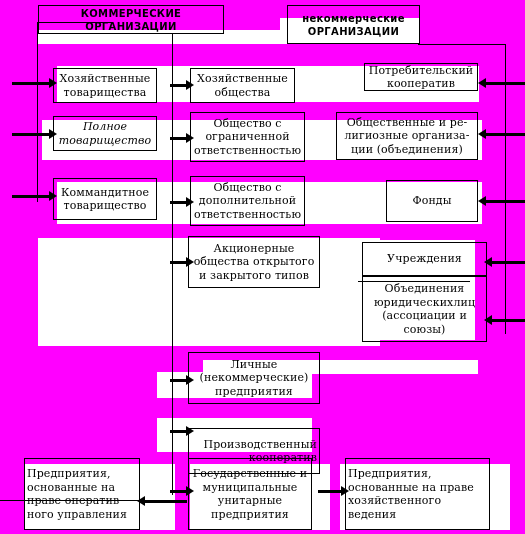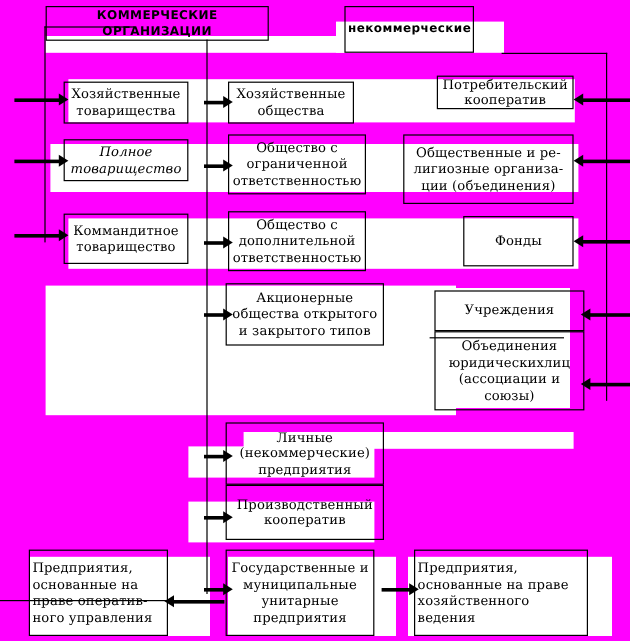--- a/index.html
+++ b/index.html
@@ -95,22 +95,23 @@
 
   <div class="ln vline" style="left:172px;top:33px;height:462px;"></div>
 
   <div class="ln vline" style="left:505px;top:44px;height:290px;"></div>
   <div class="ln hline" style="left:418px;top:44px;width:88px;"></div>
 
   <div class="box hdr" style="left:38px;top:5px;width:186px;height:29px;">
     <span class="txt">КОММЕРЧЕСКИЕ ОРГАНИЗАЦИИ</span>
   </div>
 
-  <div class="box hdr" style="left:287px;top:5px;width:108px;height:39px;flex-direction:column;">
+  <div class="box hdr" style="left:287px;top:5px;width:133px;height:39px;flex-direction:column;">
     <span class="txt">некоммерческие</span>
+    <span class="txt">ОРГАНИЗАЦИИ</span>
   </div>
 
   <div class="box" style="left:53px;top:68px;width:104px;height:35px;">
     <span class="txt" style="white-space:pre-line;">Хозяйственные
 товарищества</span>
   </div>
 
   <div class="box" style="left:190px;top:68px;width:105px;height:35px;">
     <span class="txt" style="white-space:pre-line;">Хозяйственные
 общества</span>
@@ -138,21 +139,21 @@
     <span class="txt" style="white-space:pre-line;font-style:italic;">Полное
 товарищество</span>
   </div>
 
   <div class="box" style="left:190px;top:112px;width:115px;height:50px;">
     <span class="txt" style="white-space:pre-line;">Общество с
 ограниченной
 ответственностью</span>
   </div>
 
-  <div class="box" style="left:336px;top:112px;width:142px;height:58px;">
+  <div class="box" style="left:336px;top:112px;width:142px;height:48px;">
     <span class="txt" style="white-space:pre-line;">Общественные и ре-
 лигиозные организа-
 ции (объединения)</span>
   </div>
 
   <div class="arrow right" style="left:12px;top:128px;width:45px;height:12px;">
       <div class="stem"></div>
       <div class="head"></div>
     </div>
   <div class="arrow right" style="left:170px;top:132px;width:24px;height:12px;">
@@ -223,21 +224,21 @@
       <div class="stem"></div>
       <div class="head"></div>
     </div>
 
   <div class="box" style="left:188px;top:352px;width:132px;height:52px;">
     <span class="txt" style="white-space:pre-line;">Личные
 (некоммерческие)
 предприятия</span>
   </div>
 
-  <div class="box" style="left:188px;top:404px;width:132px;height:46px;">
+  <div class="box" style="left:188px;top:428px;width:132px;height:46px;text-align:right;">
     <span class="txt" style="white-space:pre-line;">Производственный
 кооператив</span>
   </div>
 
   <div class="arrow right" style="left:170px;top:374px;width:24px;height:12px;">
       <div class="stem"></div>
       <div class="head"></div>
     </div>
   <div class="arrow right" style="left:170px;top:425px;width:24px;height:12px;">
       <div class="stem"></div>

